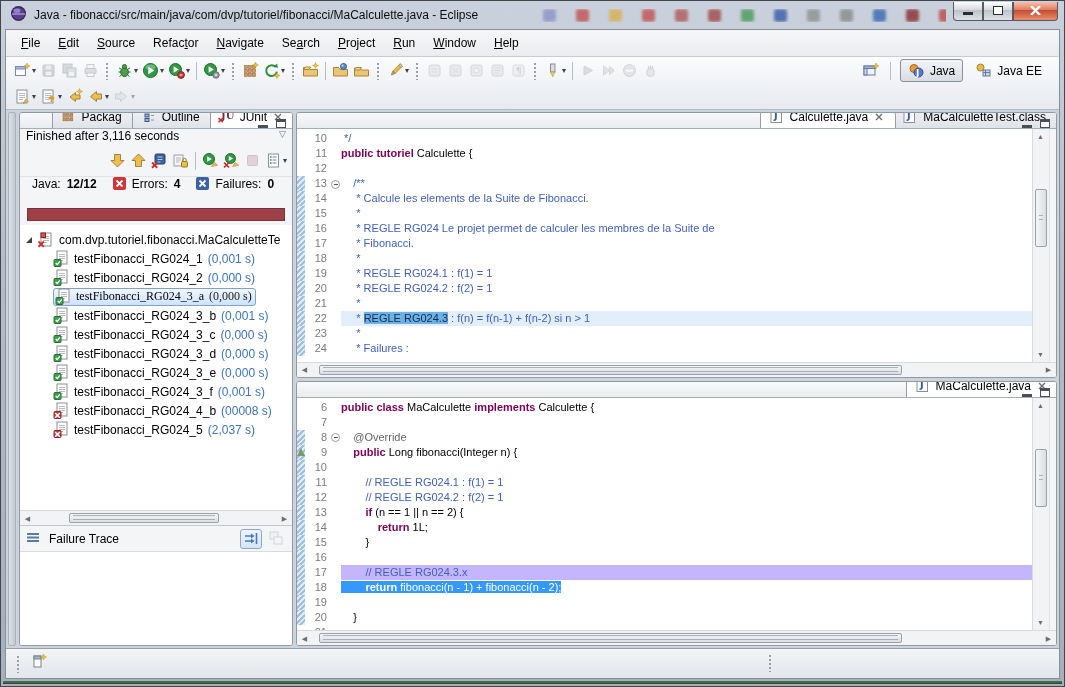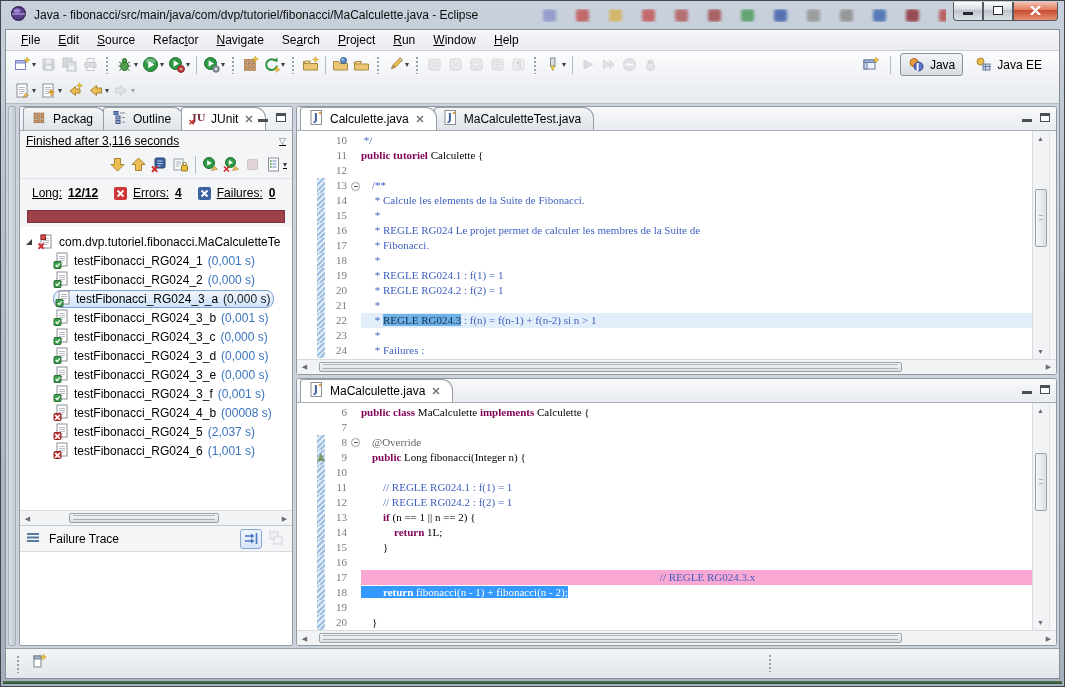--- a/index.html
+++ b/index.html
@@ -19,21 +19,21 @@
           display:flex; align-items:center; justify-content:center; }
   .wbtn.min { border-radius:0 0 0 4px; }
   .wbtn.close { width:45px; border-radius:0 0 4px 0;
           background:linear-gradient(#f4c0ae,#e07a5f 45%,#c64a30 46%,#e8906f); }
   
   .frame { position:absolute; top:28px; left:4px; right:4px; bottom:7px;
            border:1px solid #888f98; background:#e9edf2; display:flex; flex-direction:column; }
   .greenbar { position:absolute; left:2px; right:2px; bottom:2px; height:3px;
               background:linear-gradient(#4e7a50,#2c4a2e); }
   
-  .menubar { height:21px; display:flex; align-items:center; padding-left:6px;
+  .menubar { height:27px; display:flex; align-items:center; padding-left:6px;
              background:linear-gradient(#f5f6f8,#eaecef); border-bottom:1px solid #c9cdd3; font-size:12px; }
   .mitem { padding:1px 9px; }
   
   .toolbar { height:53px; background:linear-gradient(#fbfcfd,#e6e9ee); border-bottom:1px solid #b4bac2;
              padding:1px 6px 0 6px; display:flex; flex-direction:column; }
   .trowbar { height:26px; display:flex; align-items:center; }
   .tbtn { height:23px; display:flex; align-items:center; padding:0 2px; border-radius:3px; flex:none; }
   .tbtn.dis { opacity:.42; filter:grayscale(.5); }
   .dd { font-size:8px; color:#3c4046; margin-left:1px; }
   .hsep { width:5px; height:18px; margin:0 4px;
@@ -43,43 +43,43 @@
   .pbtn { display:flex; align-items:center; gap:5px; padding:2px 7px; font-size:12px; border-radius:3px; }
   .pbtn.active { border:1px solid #8a9099; background:linear-gradient(#f2f4f7,#d8dde3); }
   
   .main { flex:1; background:#ccd3db; padding:2px; display:flex; gap:3px; overflow:hidden; }
   .leftstrip { width:8px; background:linear-gradient(90deg,#dbe1e8,#c2c9d2); border:1px solid #aab1ba; border-radius:2px; flex:none; }
   .panel { border:1px solid #9199a2; border-radius:3px; background:#f4f5f7; display:flex; flex-direction:column; overflow:hidden; }
   .leftpanel { width:274px; flex:none; }
   .editors { flex:1; display:flex; flex-direction:column; gap:3px; overflow:hidden; }
   .editor { flex:1; }
   
-  .tabbar { height:24px; display:flex; align-items:flex-end; padding-left:3px;
-            background:linear-gradient(#f8f9fb,#e9ecf0); border-bottom:1px solid #a6acb4; position:relative; flex:none; }
+  .tabbar { height:16px; display:flex; align-items:flex-end; padding-left:3px;
+            background:linear-gradient(#f8f9fb,#e9ecf0); border-bottom:1px solid #a6acb4; position:relative; flex:none;justify-content:flex-end; }
   .tab { height:23px; display:flex; align-items:center; gap:5px; padding:0 12px 0 7px;
          border:1px solid #979ea6; border-bottom:none; border-radius:3px 11px 0 0; font-size:12px;
          background:linear-gradient(#f3f5f7,#dfe3e8); margin-right:-3px; position:relative; white-space:nowrap; }
   .tab.active { background:#fff; z-index:2; }
   .cornerbtns { position:absolute; right:6px; top:6px; display:flex; gap:8px; z-index:3; }
   .ico-min { width:10px; height:9px; border-bottom:3px solid #4a4f56; }
   .ico-max { width:10px; height:9px; border:1px solid #4a4f56; border-top:3px solid #4a4f56; background:#fff; }
   
-  .vrow { display:flex; align-items:center; font-size:12px;text-decoration:underline; }
+  .vrow { display:flex; align-items:flex-start; font-size:12px; }
   .finishedrow { height:20px; padding:0 6px; justify-content:space-between; }
   .jtoolbar { height:28px; justify-content:flex-end; padding-right:3px; border-bottom:1px solid #e0e3e8; }
   .countsrow { height:28px; gap:6px; padding-left:12px; }
   .cval { font-weight:bold; padding-right:10px; }
   .cicon { width:13px; height:13px; border-radius:2px; flex:none; display:inline-block; }
   .pbarwrap { height:20px; padding:3px 7px; }
   .pbar { height:13px; width:100%; border:1px solid #7a333b; }
   .tree { flex:1; background:#fff; overflow:hidden; padding-top:5px; font-size:12px; }
   .trow { height:19px; display:flex; align-items:center; gap:1px; padding-left:33px; white-space:nowrap; overflow:hidden; }
   .trow.root { padding-left:6px; }
-  .selbox { display:flex; align-items:center; gap:1px; border:1px solid #7da2ce; border-radius:8px;
-            background:linear-gradient(#f1f6fd,#cde3fb); padding:0 3px 0 1px; height:18px; }
+  .selbox { display:flex; align-items:center; gap:1px; border:1px solid #7da2ce; border-radius:3px;
+            background:linear-gradient(#f1f6fd,#cde3fb); padding:0 3px 0 1px; height:18px;font-family:Liberation Serif, serif; }
   .tname { color:#000; margin-left:3px; }
   .ttime { color:#3a74c0; margin-left:4px; }
   .selbox .ttime { color:#1a1a1a; }
   .texp { width:0; height:0; border-bottom:6px solid #404040; border-left:6px solid transparent; margin-right:5px; }
   .ticon { flex:none; width:17px; height:17px; }
   
   .hscroll { height:15px; background:#f2f3f5; border-top:1px solid #d8dade; display:flex; flex:none; }
   .vscroll { width:17px; background:#f2f3f5; border-left:1px solid #d8dade; display:flex; flex-direction:column; flex:none; }
   .sarrow { width:15px; height:15px; display:flex; align-items:center; justify-content:center; color:#6a6e74; font-size:7px; flex:none; }
   .htrack { flex:1; position:relative; }
@@ -95,32 +95,32 @@
             border-top:1px solid #c4c9cf; background:#f4f5f7; }
   .ftbtns { margin-left:auto; display:flex; gap:3px; align-items:center; }
   .ftbtn { width:22px; height:20px; display:flex; align-items:center; justify-content:center; border-radius:3px; }
   .ftbtn.on { border:1px solid #89a8d0; background:linear-gradient(#eef4fb,#d6e5f6); }
   .ftbody { height:94px; background:#fff; border-top:1px solid #d8dade; flex:none; }
   
   .ebody { flex:1; display:flex; flex-direction:column; background:#fff; overflow:hidden; }
   .ecols { flex:1; display:flex; overflow:hidden; }
   .codearea { flex:1; overflow:hidden; padding-top:2px; }
   .margincol { width:7px; background:#f4f5f7; border-left:1px solid #e0e2e6; flex:none; }
-  .cline { display:flex; height:15px; line-height:15px; font-family:Liberation Serif, serif; font-size:11px;padding-left:20px; }
+  .cline { display:flex; height:15px; line-height:15px; font-family:Liberation Sans, sans-serif; font-size:11px; }
   .lhatch { width:8px; flex:none; position:relative; }
   .lhatch.on { background:repeating-linear-gradient(135deg,#9fc0e0 0 2px,#e2ecf6 2px 4px); }
   .ovr { position:absolute; left:0; top:3px; width:0; height:0;
          border-left:4px solid transparent; border-right:4px solid transparent; border-bottom:8px solid #7a9a6a; }
   .lnum { width:24px; flex:none; text-align:right; color:#7a7a7a; padding-right:2px; }
   .lfold { width:12px; flex:none; position:relative; }
   .fm { position:absolute; left:2px; top:3.5px; width:9px; height:9px; border:1px solid #9aa0a8; border-radius:50%; background:#fff; }
   .fm::after { content:""; position:absolute; left:1.5px; top:3px; width:4px; height:1px; background:#555; }
   .cc { flex:1; white-space:pre; color:#000; }
   .cc.cur { background:#e3eefb; }
-  .cc.selfull { background:#f9a8d4; color:#fff;text-align:center; }
+  .cc.selfull { background:#c4b5fd; color:#fff; }
   .cc.seltext .seg { background:#3399ff; color:#fff !important; }
   .seg.kw { color:#7f0055; font-weight:bold; }
   .seg.doc { color:#3f5fbf; }
   .seg.cm { color:#3f5fbf; }
   .seg.an { color:#646464;text-align:right; }
   .seg.hlw { background:#6fb1e4; color:#0b2f52; }
   
   .statusbar { height:30px; border-top:1px solid #9aa0a8; background:linear-gradient(#f2f4f6,#e3e6ea);
                display:flex; align-items:center; padding:0 6px; gap:6px; position:relative; flex:none; }
   .statusbar .hsep.mid { position:absolute; left:758px; top:5px; }
@@ -553,21 +553,21 @@
                   <circle cx="5.8" cy="5" r=".9" fill="#4a9a4a"></circle>
                   <circle cx="5.8" cy="8" r=".9" fill="#4a9a4a"></circle>
                   <circle cx="5.8" cy="11" r=".9" fill="#4a9a4a"></circle>
                   <path d="M7.5 5h4M7.5 8h4M7.5 11h4" stroke="#5b86c8"></path>
                 </svg>
                 <span class="dd">▾</span>
               </span>
             </span>
           </div>
         <div class="vrow countsrow">
-          <span>Long:</span>
+          <span>Java:</span>
           <span class="cval">12/12</span>
           <span class="cicon" style="background:#cf3438;position:relative"><svg width="13" height="13">
                 <path d="M3.5 3.5l6 6M9.5 3.5l-6 6" stroke="#fff" stroke-width="1.8"></path>
               </svg></span>
           <span>Errors:</span>
           <span class="cval">4</span>
           <span class="cicon" style="background:#3d62a0"><svg width="13" height="13">
                 <path d="M3.5 3.5l6 6M9.5 3.5l-6 6" stroke="#fff" stroke-width="1.8"></path>
               </svg></span>
           <span>Failures:</span>
@@ -688,32 +688,20 @@
                   <rect x="4" y="1" width="10" height="13" fill="#fff" stroke="#8a8f96"></rect>
                   <path d="M6 4.5h6M6 6.5h6M6 8.5h6M6 10.5h4" stroke="#b8bcc2"></path>
                   <rect x="1" y="9.5" width="7" height="7" rx="1" fill="#cf3b3b" stroke="#8e2424"></rect>
                   <g transform="translate(2.1,11) scale(0.95)" stroke="#fff" stroke-width="1.7" fill="none">
                     <path d="M0 0l5 5M5 0l-5 5"></path>
                   </g>
                 </svg></span>
               <span class="tname">testFibonacci_RG024_5</span>
               <span class="ttime">(2,037 s)</span>
             </div>
-            <div class="trow">
-              <span class="ticon"><svg width="17" height="17" viewBox="0 0 17 17" aria-hidden="true">
-                  <rect x="4" y="1" width="10" height="13" fill="#fff" stroke="#8a8f96"></rect>
-                  <path d="M6 4.5h6M6 6.5h6M6 8.5h6M6 10.5h4" stroke="#b8bcc2"></path>
-                  <rect x="1" y="9.5" width="7" height="7" rx="1" fill="#cf3b3b" stroke="#8e2424"></rect>
-                  <g transform="translate(2.1,11) scale(0.95)" stroke="#fff" stroke-width="1.7" fill="none">
-                    <path d="M0 0l5 5M5 0l-5 5"></path>
-                  </g>
-                </svg></span>
-              <span class="tname">testFibonacci_RG024_6</span>
-              <span class="ttime">(1,001 s)</span>
-            </div>
           </div>
         <div class="hscroll">
           <span class="sarrow">◀</span>
             <span class="htrack">
               <span class="hthumb" style="left:14%;width:62%">
                 <span class="thumbgrip"></span>
               </span>
             </span>
             <span class="sarrow">▶</span>
         </div>
@@ -754,21 +742,21 @@
                 <span style="margin-left:2px"><svg width="8" height="8">
                     <path d="M1 1l6 6M7 1L1 7" stroke="#6a6e74" stroke-width="1.4"></path>
                   </svg></span>
               </span>
               <span class="tab">
                 <span><svg width="17" height="17" viewBox="0 0 17 17" aria-hidden="true">
                     <rect x="3" y="1.5" width="10.5" height="14" fill="#fff" stroke="#8a8f96"></rect>
                     <text x="6" y="12" font-size="10" font-weight="bold" fill="#3b5998" font-family="DejaVu Sans">J</text>
                     <circle cx="12" cy="4" r="1.2" fill="#e8a03c"></circle>
                   </svg></span>
-                <span>MaCalculetteTest.java</span>
+                <span>MaCalculetteTest.class</span>
               </span>
               <span class="cornerbtns">
                 <span class="ico-min"></span>
                 <span class="ico-max"></span>
               </span>
             </div>
             <div class="ebody">
               <div class="ecols">
                 <div class="codearea">
                   <div class="cline">

